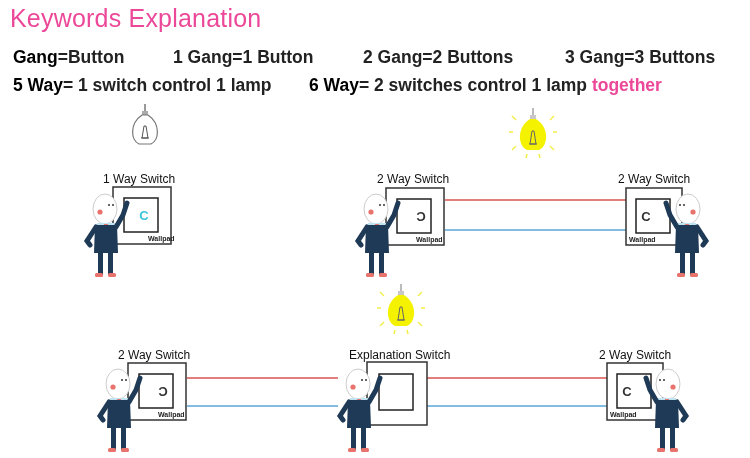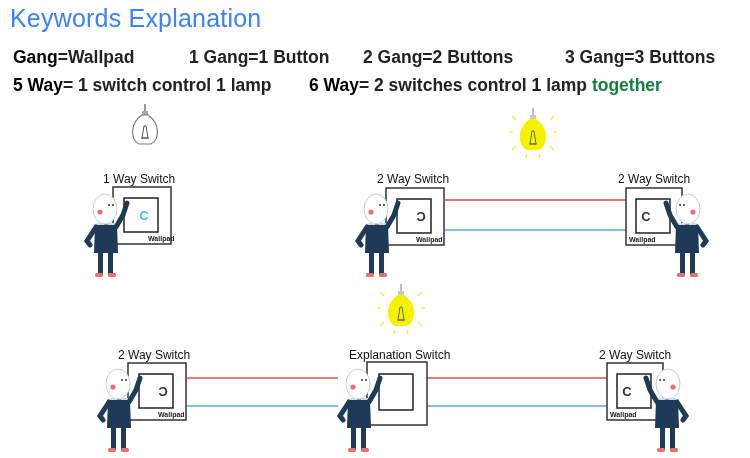--- a/index.html
+++ b/index.html
@@ -1,35 +1,35 @@
 <!DOCTYPE html>
 <html><head>
 <meta charset="utf-8">
 <style>
   html, body { margin: 0; padding: 0; background: #ffffff; }
   body { width: 750px; height: 458px; position: relative; overflow: hidden;
          font-family: "Liberation Sans", sans-serif; }
-  .title { position: absolute; left: 10px; top: 4px; font-size: 25px; color: #3b82f6; letter-spacing: 0.2px; }
+  .title { position: absolute; left: 10px; top: 4px; font-size: 25px; color: #ec4899; letter-spacing: 0.2px; }
   .kw { position: absolute; font-size: 17.5px; font-weight: bold; color: #222; white-space: nowrap; }
   .blue { color: #000000; }
-  .red { color: #15803d; }
+  .red { color: #ec4899; }
   .lbl { position: absolute; font-size: 12px; color: #111; white-space: nowrap; }
   svg.art { position: absolute; left: 0; top: 0; }
   .wallpad { font-size: 7px; font-weight: bold; fill: #222; font-family: "Liberation Sans", sans-serif; }
   .cglyph { font-size: 13px; font-weight: bold; font-family: "Liberation Sans", sans-serif; }
 </style>
 </head>
 <body>
 
 <div class="title">Keywords Explanation</div>
 
 <div class="kw" style="left:13px; top:47px;">
-  <span class="blue">Gang</span><span>=Wallpad</span>
+  <span class="blue">Gang</span><span>=Button</span>
 </div>
-<div class="kw" style="left:189px; top:47px;">1 Gang=1 Button</div>
+<div class="kw" style="left:173px; top:47px;">1 Gang=1 Button</div>
 <div class="kw" style="left:363px; top:47px;">2 Gang=2 Buttons</div>
 <div class="kw" style="left:565px; top:47px;">3 Gang=3 Buttons</div>
 
 <div class="kw" style="left:13px; top:75px;">
   <span class="blue">5 Way</span><span>= 1 switch control 1 lamp</span>
 </div>
 <div class="kw" style="left:309px; top:75px;">
   <span class="blue">6 Way</span><span>= 2 switches control 1 lamp </span><span class="red">together</span>
 </div>
 

